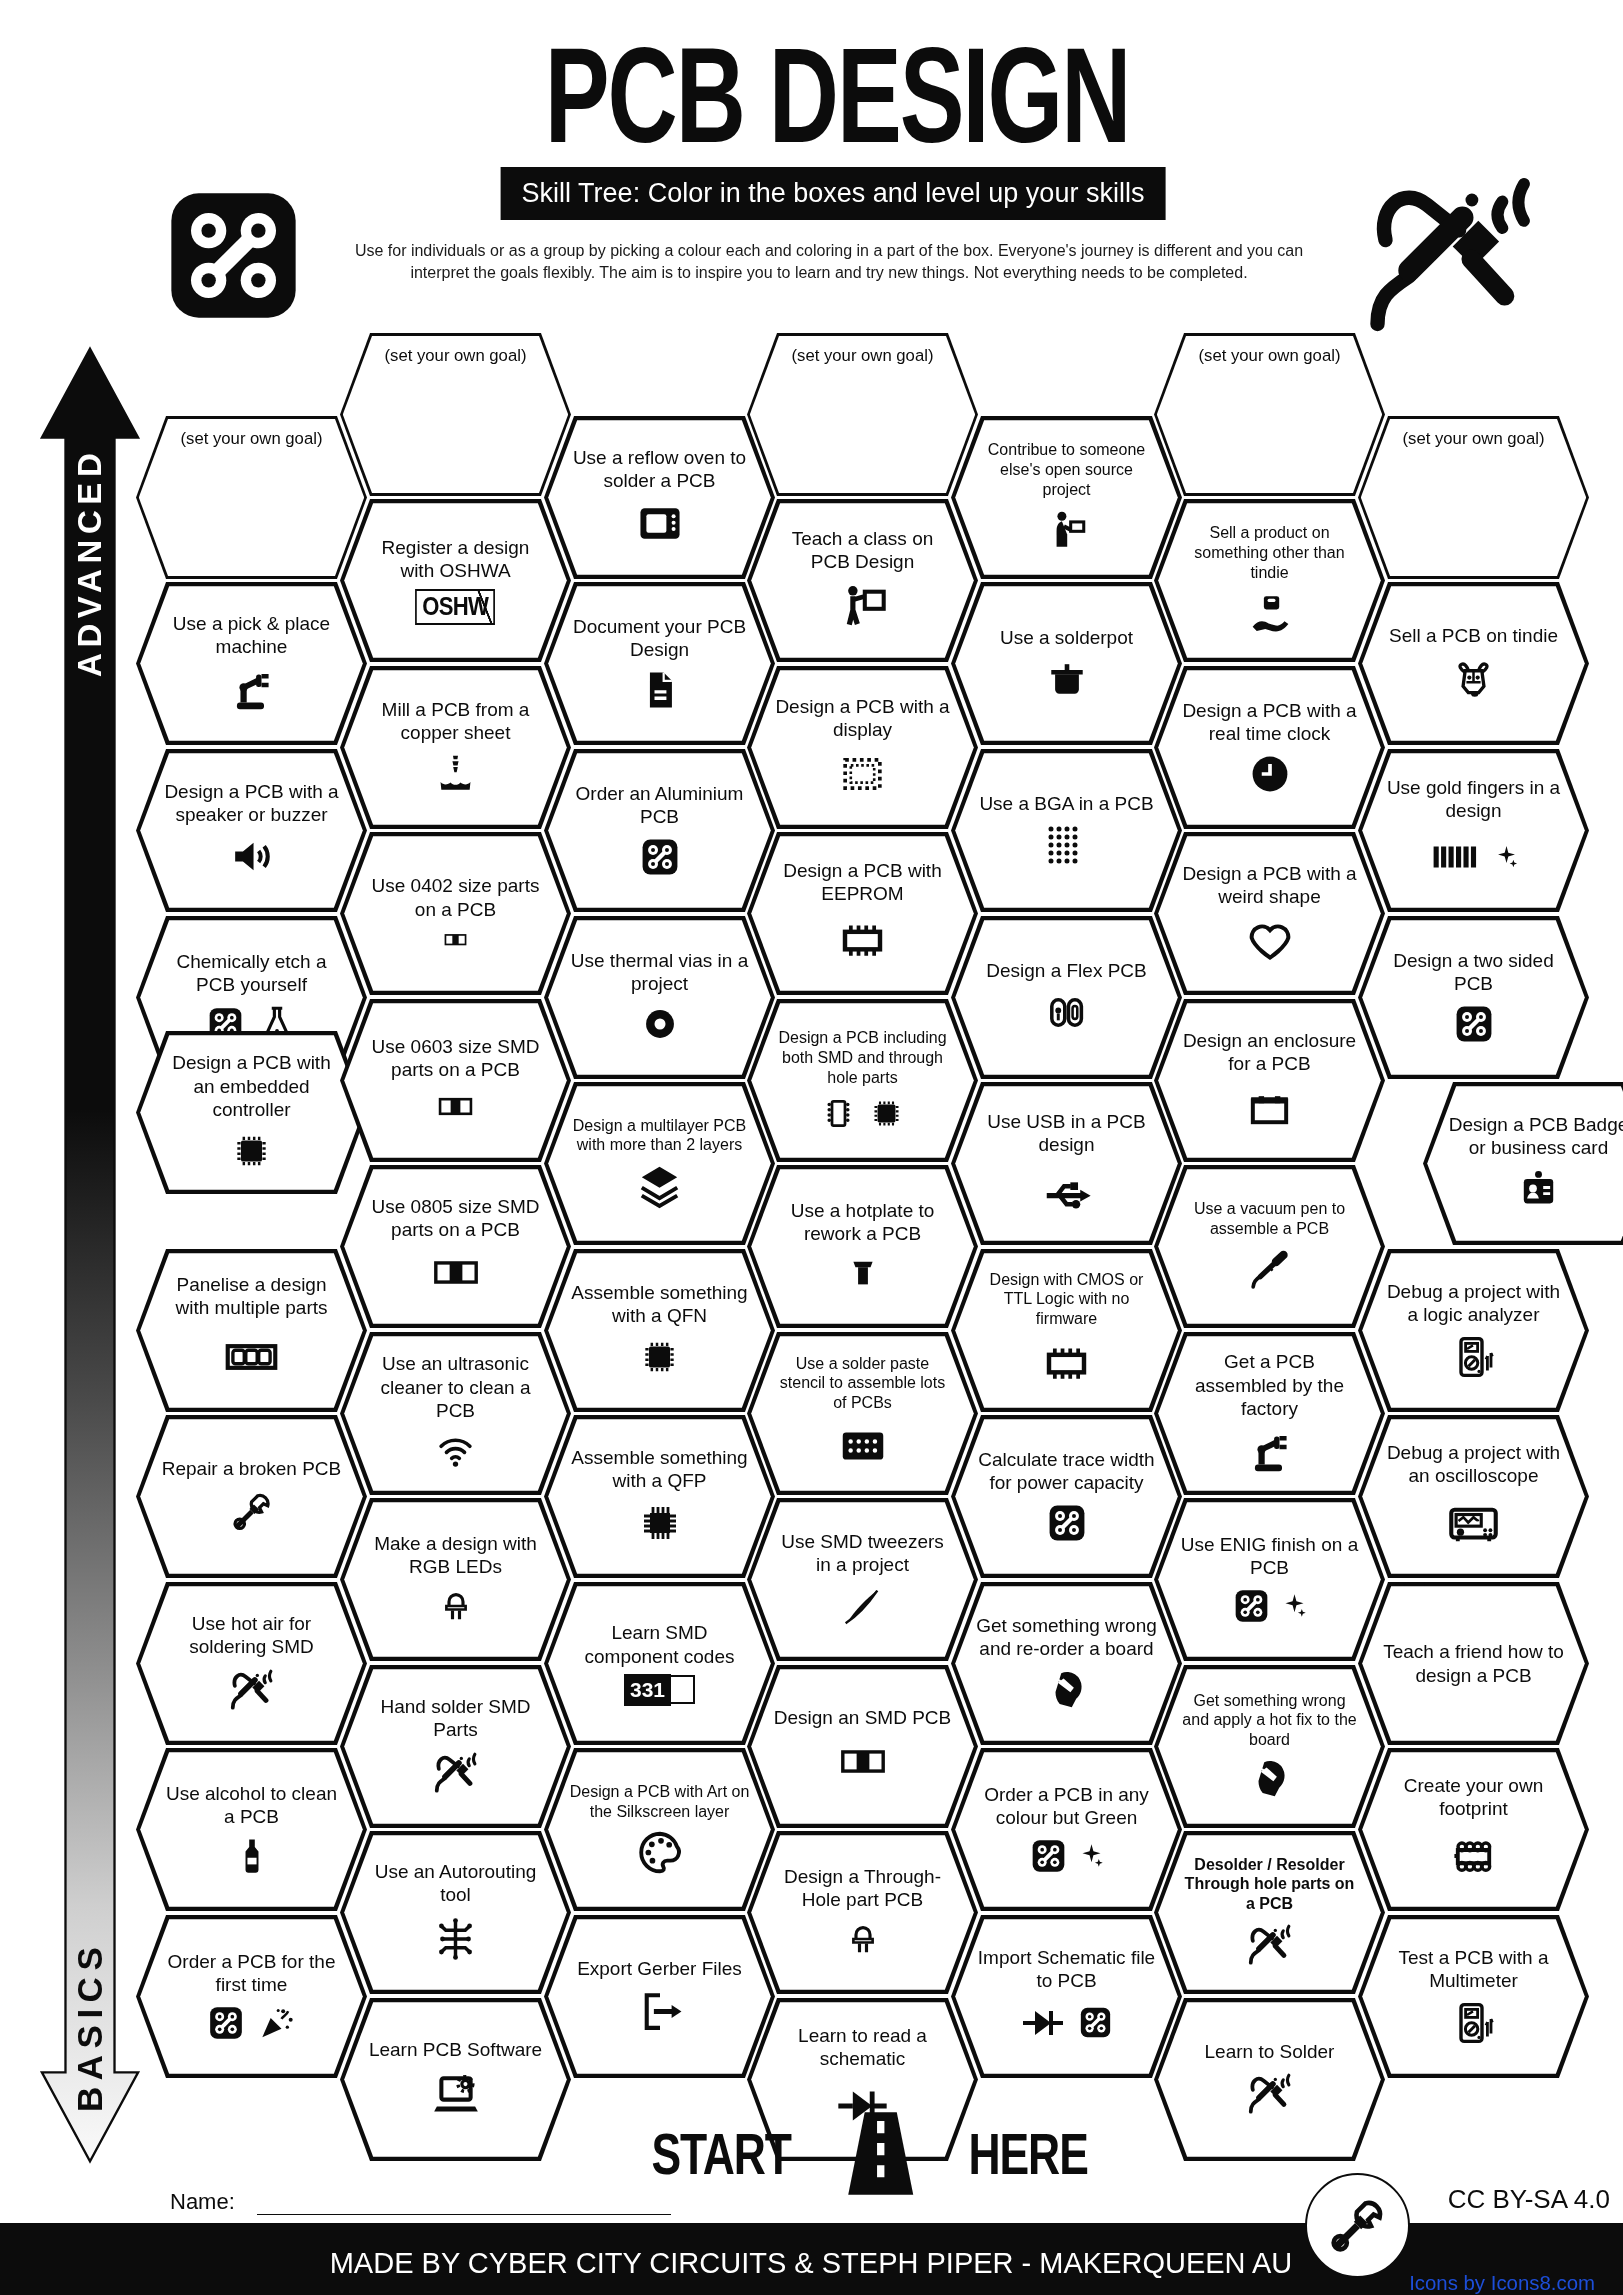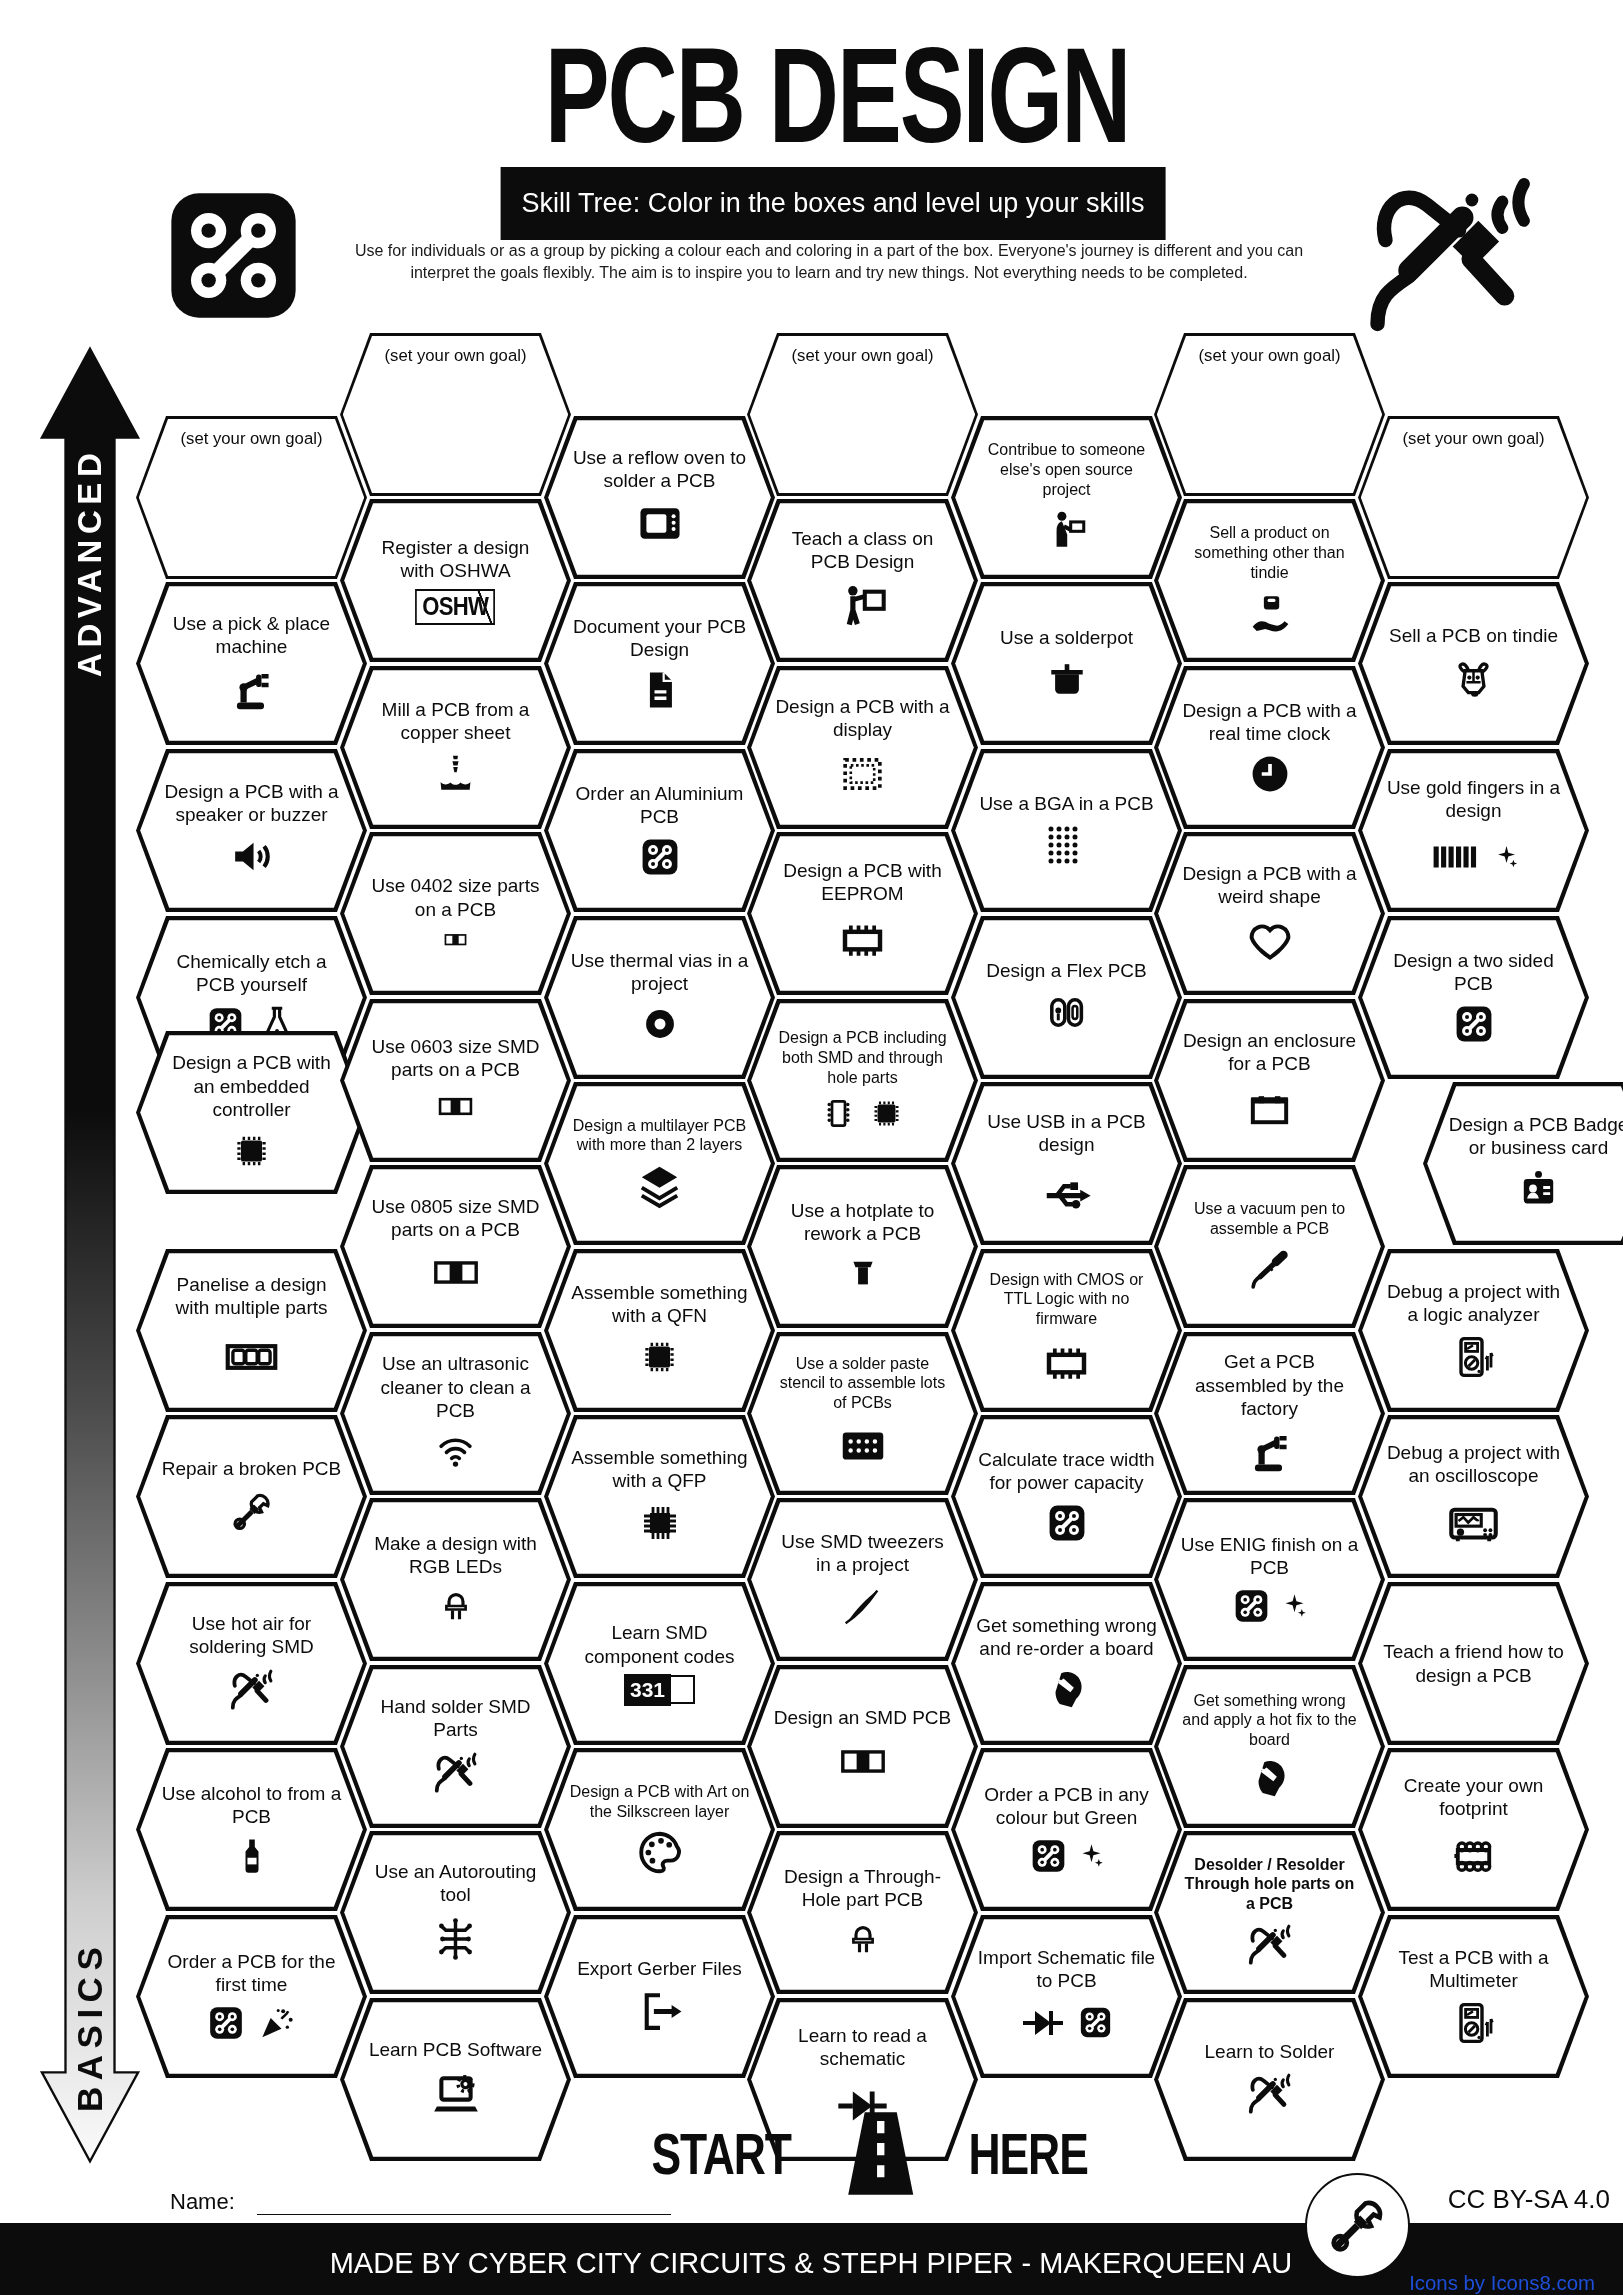--- a/index.html
+++ b/index.html
@@ -4,21 +4,21 @@
 <style>
   html,body{margin:0;padding:0;background:#fff;}
   body{width:1623px;height:2295px;position:relative;overflow:hidden;
        font-family:"Liberation Sans","DejaVu Sans",sans-serif;color:#0c0c0c;}
   .abs{position:absolute;}
   
   .title{top:28px;left:837px;transform:translateX(-50%);white-space:nowrap;
          font-size:135px;font-weight:bold;letter-spacing:-2.8px;line-height:1;}
   .title span{display:inline-block;transform:scaleX(.72);transform-origin:center;}
   .subtitle-bar{top:167px;left:833px;transform:translateX(-50%);background:#0c0c0c;
-                color:#fff;font-size:27px;padding:21px 21px;white-space:nowrap;}
+                color:#fff;font-size:27px;padding:11px 21px;white-space:nowrap;}
   .intro{top:240px;left:829px;transform:translateX(-50%);width:1138px;text-align:center;
          font-size:16px;line-height:1.38;color:#1a1a1a;}
   .logo-pcb{left:149px;top:177px;}
   .logo-iron{left:1350px;top:160px;}
   
   .level-arrow{left:39px;top:346px;}
   .axis-label{left:90px;width:56px;display:flex;align-items:center;justify-content:center;
               transform:translateX(-50%) rotate(180deg);writing-mode:vertical-rl;
               font-weight:bold;}
   .axis-advanced{top:419px;height:287px;font-size:33px;letter-spacing:5.6px;color:#fff;}
@@ -474,21 +474,21 @@
         <div class="hex-label">Use hot air for soldering SMD</div>
         <span class="hex-icon">
           <svg class="ic" width="53" height="50" viewBox="0 0 24 24">
             <use href="#sym-iron"></use>
           </svg>
         </span>
       </div>
     </div>
     <div class="hex" style="left: 136px; top: 1748px;">
       <div class="hex-in">
-        <div class="hex-label">Use alcohol to from a PCB</div>
+        <div class="hex-label">Use alcohol to clean a PCB</div>
         <span class="hex-icon">
           <svg class="ic" width="44" height="42" viewBox="0 0 24 24">
             <use href="#sym-bottle"></use>
           </svg>
         </span>
       </div>
     </div>
     <div class="hex" style="left: 136px; top: 1915px;">
       <div class="hex-in">
         <div class="hex-label">Order a PCB for the first time</div>

